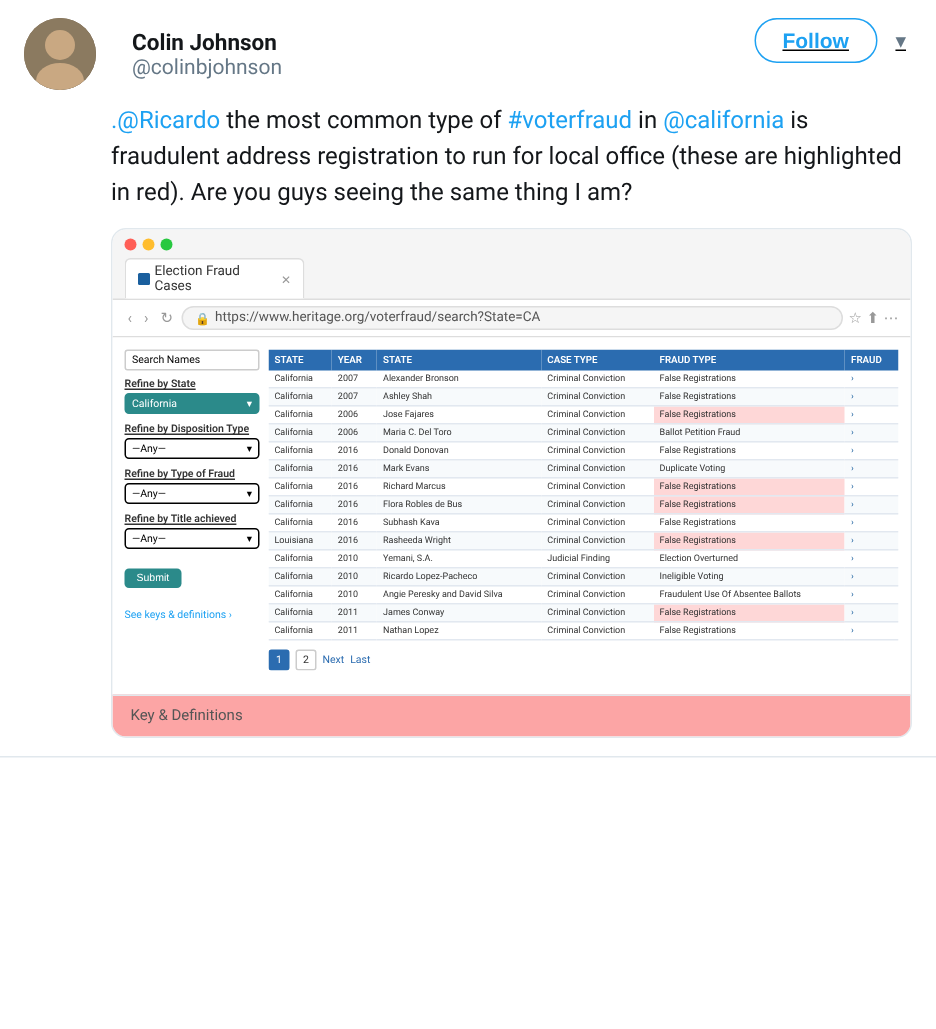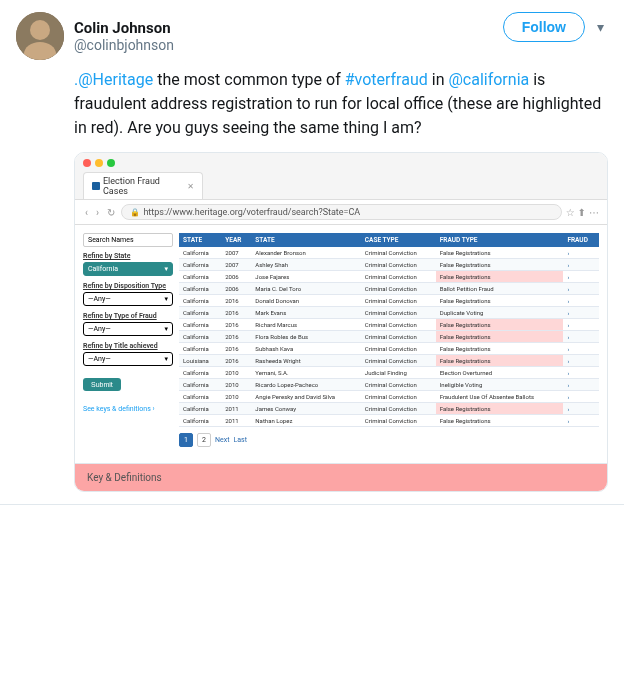--- a/index.html
+++ b/index.html
@@ -18,21 +18,21 @@
     .tweet-header {
       display: flex;
       align-items: flex-start;
       justify-content: space-between;
       margin-bottom: 8px;
     }
 
     .tweet-header-left {
       display: flex;
       align-items: center;
-      gap: 10px;
+      gap: 24px;
     }
 
     .avatar {
       width: 48px;
       height: 48px;
       border-radius: 50%;
       background: #8b7355;
       overflow: hidden;
       flex-shrink: 0;
     }
@@ -61,20 +61,21 @@
 
     .username {
       font-size: 14px;
       color: #657786;
     }
 
     .tweet-header-right {
       display: flex;
       align-items: center;
       gap: 8px;
+      text-decoration: underline;
     }
 
     .follow-button {
       border: 1px solid #1da1f2;
       background: transparent;
       color: #1da1f2;
       border-radius: 20px;
       padding: 6px 18px;
       font-size: 14px;
       font-weight: 600;
@@ -371,21 +372,21 @@
           <span class="username">@colinbjohnson</span>
         </div>
       </div>
       <div class="tweet-header-right">
         <button class="follow-button">Follow</button>
         <span class="chevron-down">▾</span>
       </div>
     </div>
 
     <div class="tweet-text">
-      <span class="mention">.@Heritage</span><span> the most common type of </span><span class="hashtag">#voterfraud</span><span> in </span><span class="mention">@california</span><span> is fraudulent address registration to run for local office (these are highlighted in red). Are you guys seeing the same thing I am?</span>
+      <span class="mention">.@Ricardo</span><span> the most common type of </span><span class="hashtag">#voterfraud</span><span> in </span><span class="mention">@california</span><span> is fraudulent address registration to run for local office (these are highlighted in red). Are you guys seeing the same thing I am?</span>
     </div>
 
     <div class="tweet-image">
 
       <div class="browser-chrome">
         <div class="browser-dots">
           <div class="dot dot-red"></div>
           <div class="dot dot-yellow"></div>
           <div class="dot dot-green"></div>
         </div>

